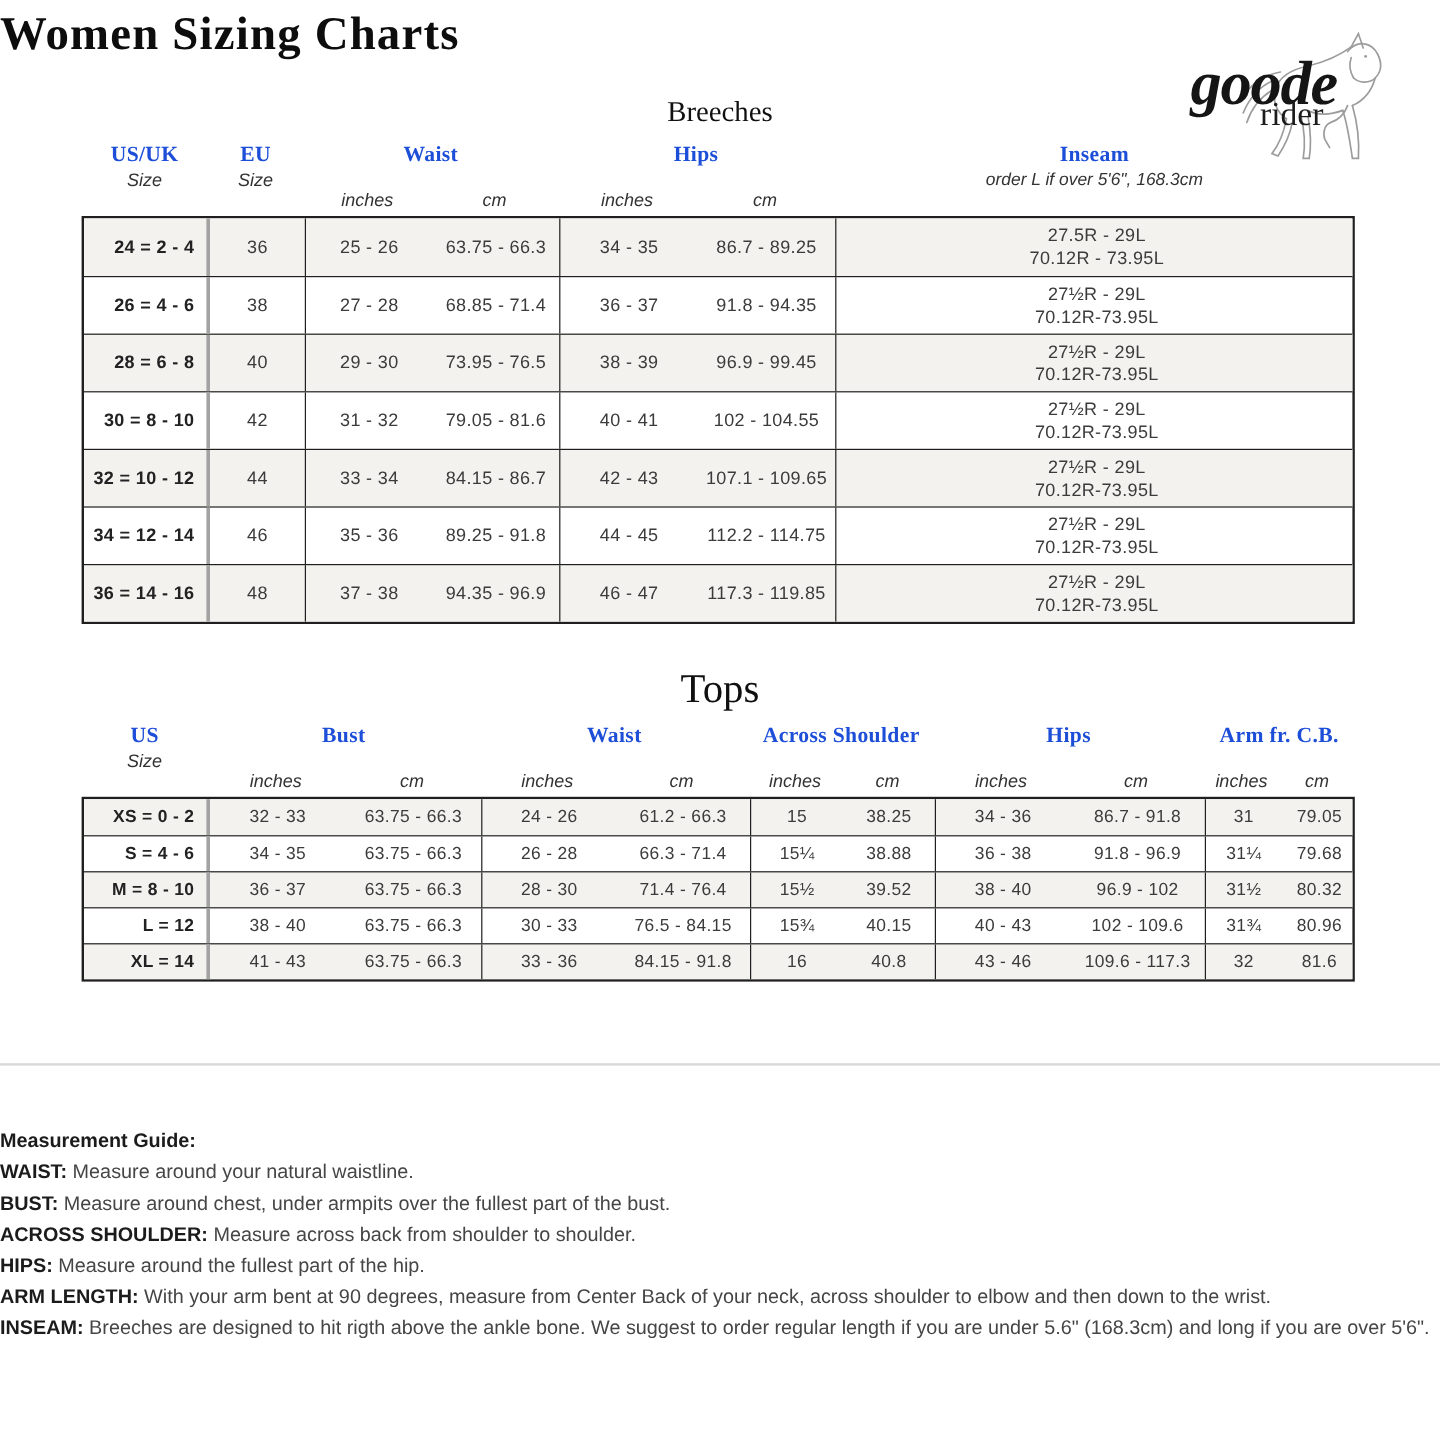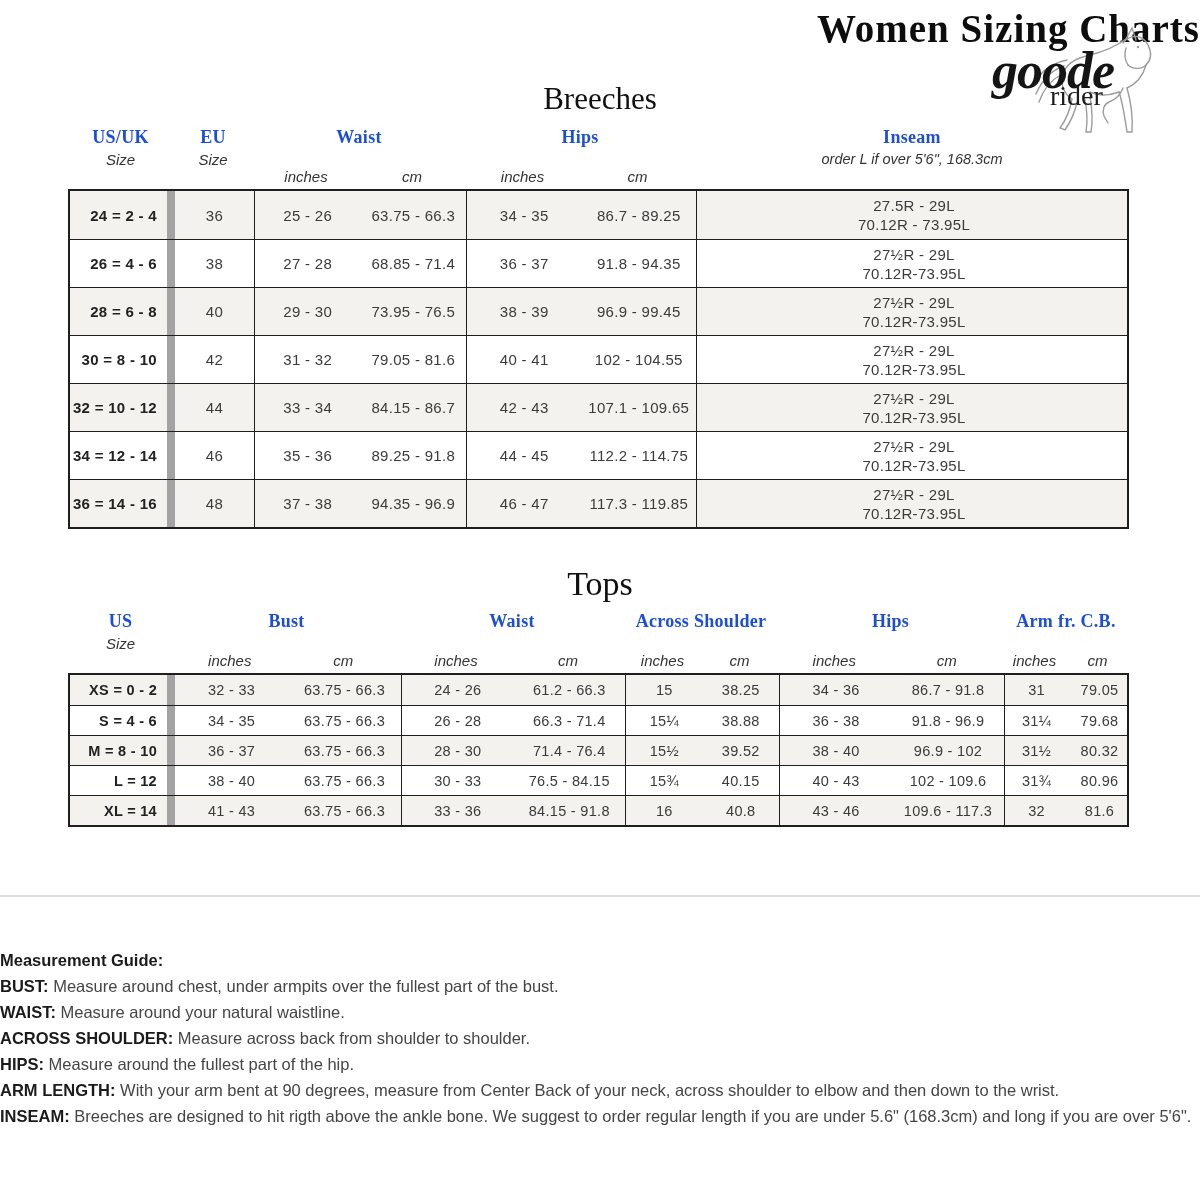--- a/index.html
+++ b/index.html
@@ -1,22 +1,22 @@
 <!DOCTYPE html>
 <html><head>
 <meta charset="utf-8">
 <style>
   * { margin:0; padding:0; box-sizing:border-box; }
   html,body { background:#fff; }
   body { width:1200px; height:1200px; font-family:"Liberation Sans", sans-serif; }
   .page { position:relative; width:1200px; height:1200px; background:#fff; color:#3a3a3a; overflow:hidden; }
 
-  .page-title { font-family:"Liberation Serif", serif; font-weight:700; font-size:39px; letter-spacing:1px; text-align:right; padding-top:6px; color:#0d0d0d; }
+  .page-title { font-family:"Liberation Serif", serif; font-weight:700; font-size:39px; letter-spacing:1px; text-align:left; padding-top:6px; color:#0d0d0d; }
   .section-title { font-family:"Liberation Serif", serif; font-weight:400; text-align:center; color:#101010; }
-  .breeches-title { font-size:31px; margin-top:30px; }
+  .breeches-title { font-size:24px; margin-top:30px; }
   .tops-title { font-size:34px; margin-top:36px; }
 
   
   .logo { position:absolute; top:24px; right:30px; width:178px; height:124px; }
   .logo svg { position:absolute; top:0; right:0; }
   .brand-goode { position:absolute; left:0; top:17px; font-family:"Liberation Serif", serif; font-style:italic; font-weight:700; font-size:52px; letter-spacing:-1px; color:#151515; }
   .brand-rider { position:absolute; left:58px; top:56px; font-family:"Liberation Serif", serif; font-size:28px; color:#1c1c1c; }
 
   
   .thead { margin-left:68px; width:1061px; display:grid; }
@@ -30,21 +30,21 @@
   .hpair span { flex:1; font-style:italic; font-size:15px; color:#333; }
 
   
   .table { margin-left:68px; width:1061px; border:2px solid #1f1f1f; margin-top:4px; background:#fff; }
   .brow { display:grid; grid-template-columns:105px 80px 212px 230px 434px; height:48px; }
   .trow { display:grid; grid-template-columns:105px 227px 224px 154px 225px 126px; height:30px; }
   .table > div:nth-of-type(odd) { background:#f3f2ef; }
   .brow + .brow, .trow + .trow { border-top:1.5px solid #1f1f1f; }
   .cell { border-right:1px solid #1f1f1f; display:flex; align-items:center; justify-content:center; font-size:15px; color:#3b3b3b; letter-spacing:.3px; }
   .cell:last-child { border-right:none; }
-  .size-cell { justify-content:flex-end; padding-right:10px; font-weight:700; color:#222; border-right:8px solid #a3a3a3; }
+  .size-cell { justify-content:flex-end; padding-right:10px; font-weight:700; color:#222; border-right:3px solid #a3a3a3; }
   .pair span { flex:1; text-align:center; }
   .inseam-cell { flex-direction:column; line-height:19px; }
   .trow .cell { font-size:14.5px; }
 
   .divider { margin-top:68px; width:1200px; height:2px; background:#d9d9d9; }
 
   
   .guide { margin-top:50px; padding:0 0; font-size:16.5px; line-height:26px; color:#454545; }
   .guide strong { color:#1b1b1b; }
   .guide-title { font-weight:700; color:#1b1b1b; }
@@ -396,24 +396,24 @@
         </div>
       </div>
     </div>
 
   <div class="divider"></div>
 
   <section class="guide">
     <p class="guide-title">Measurement Guide:</p>
     <div>
 
+        <p class="guide-line"><strong>WAIST:</strong> <span>Measure around your natural waistline.</span></p>
+
         <p class="guide-line"><strong>BUST:</strong> <span>Measure around chest, under armpits over the fullest part of the bust.</span></p>
 
-        <p class="guide-line"><strong>WAIST:</strong> <span>Measure around your natural waistline.</span></p>
-
         <p class="guide-line"><strong>ACROSS SHOULDER:</strong> <span>Measure across back from shoulder to shoulder.</span></p>
 
         <p class="guide-line"><strong>HIPS:</strong> <span>Measure around the fullest part of the hip.</span></p>
 
         <p class="guide-line"><strong>ARM LENGTH:</strong> <span>With your arm bent at 90 degrees, measure from Center Back of your neck, across shoulder to elbow and then down to the wrist.</span></p>
 
         <p class="guide-line"><strong>INSEAM:</strong> <span>Breeches are designed to hit rigth above the ankle bone. We suggest to order regular length if you are under 5.6" (168.3cm) and long if you are over 5'6".</span></p>
       </div>
   </section>
 

